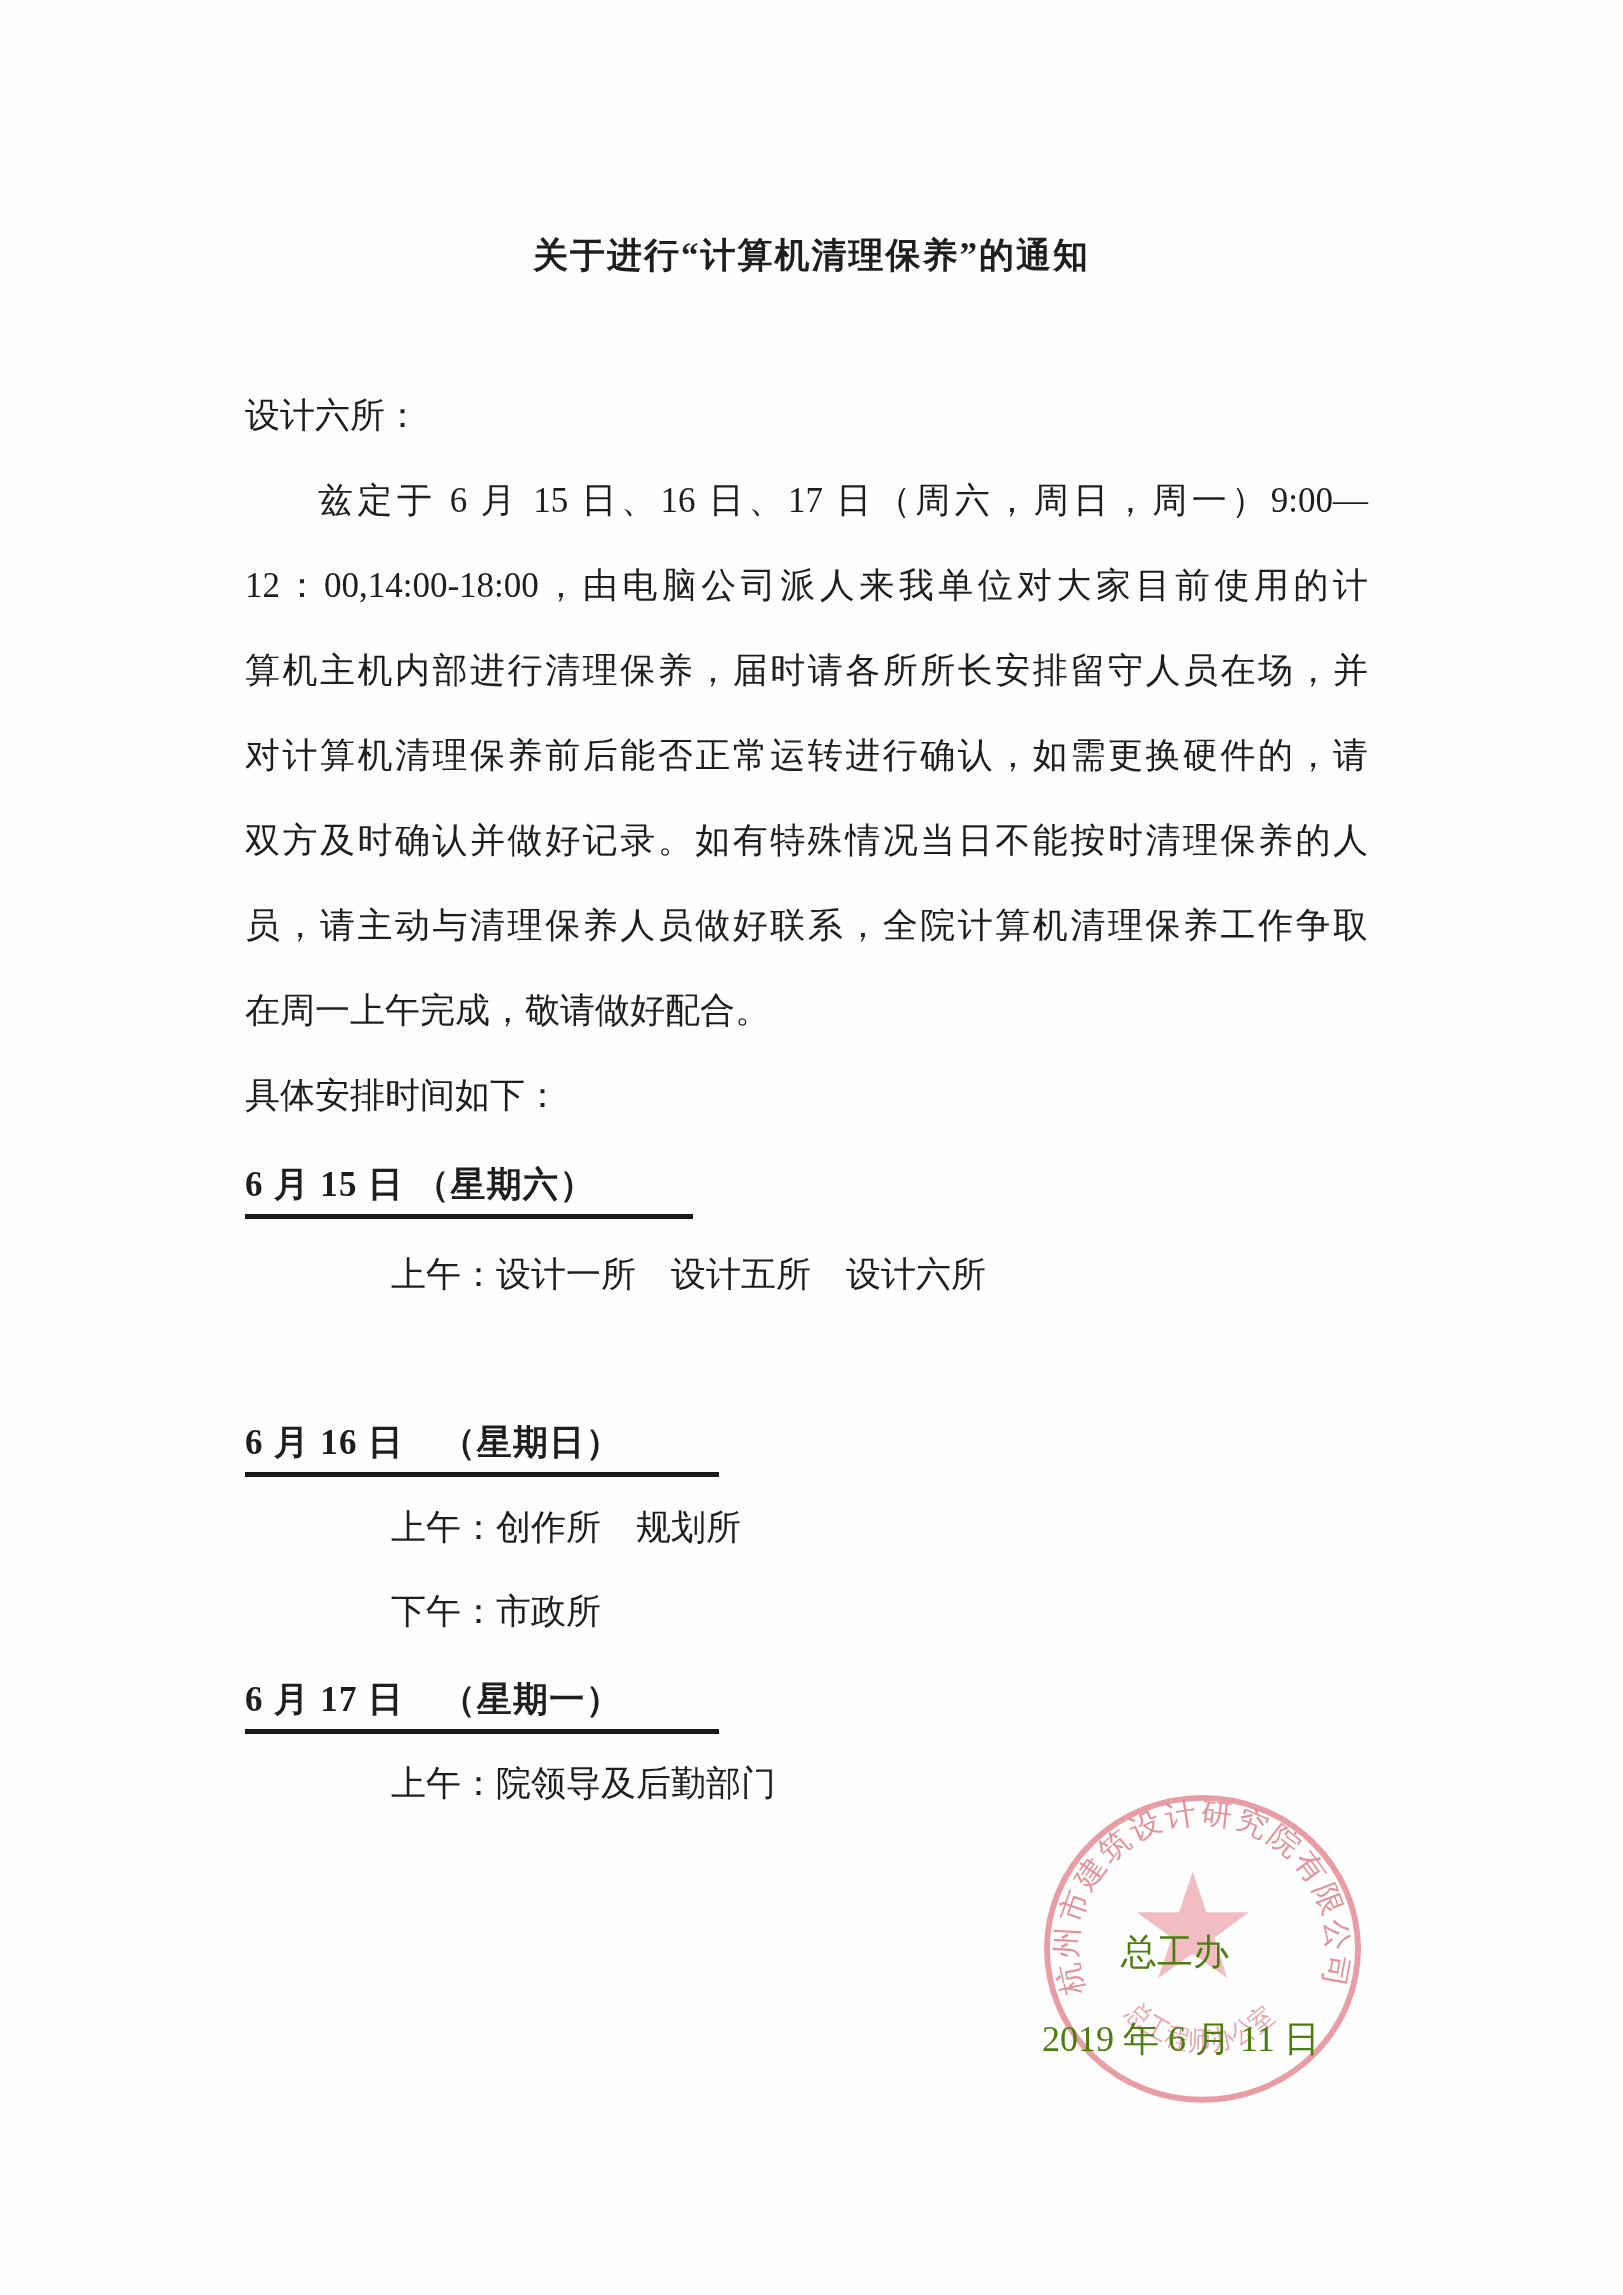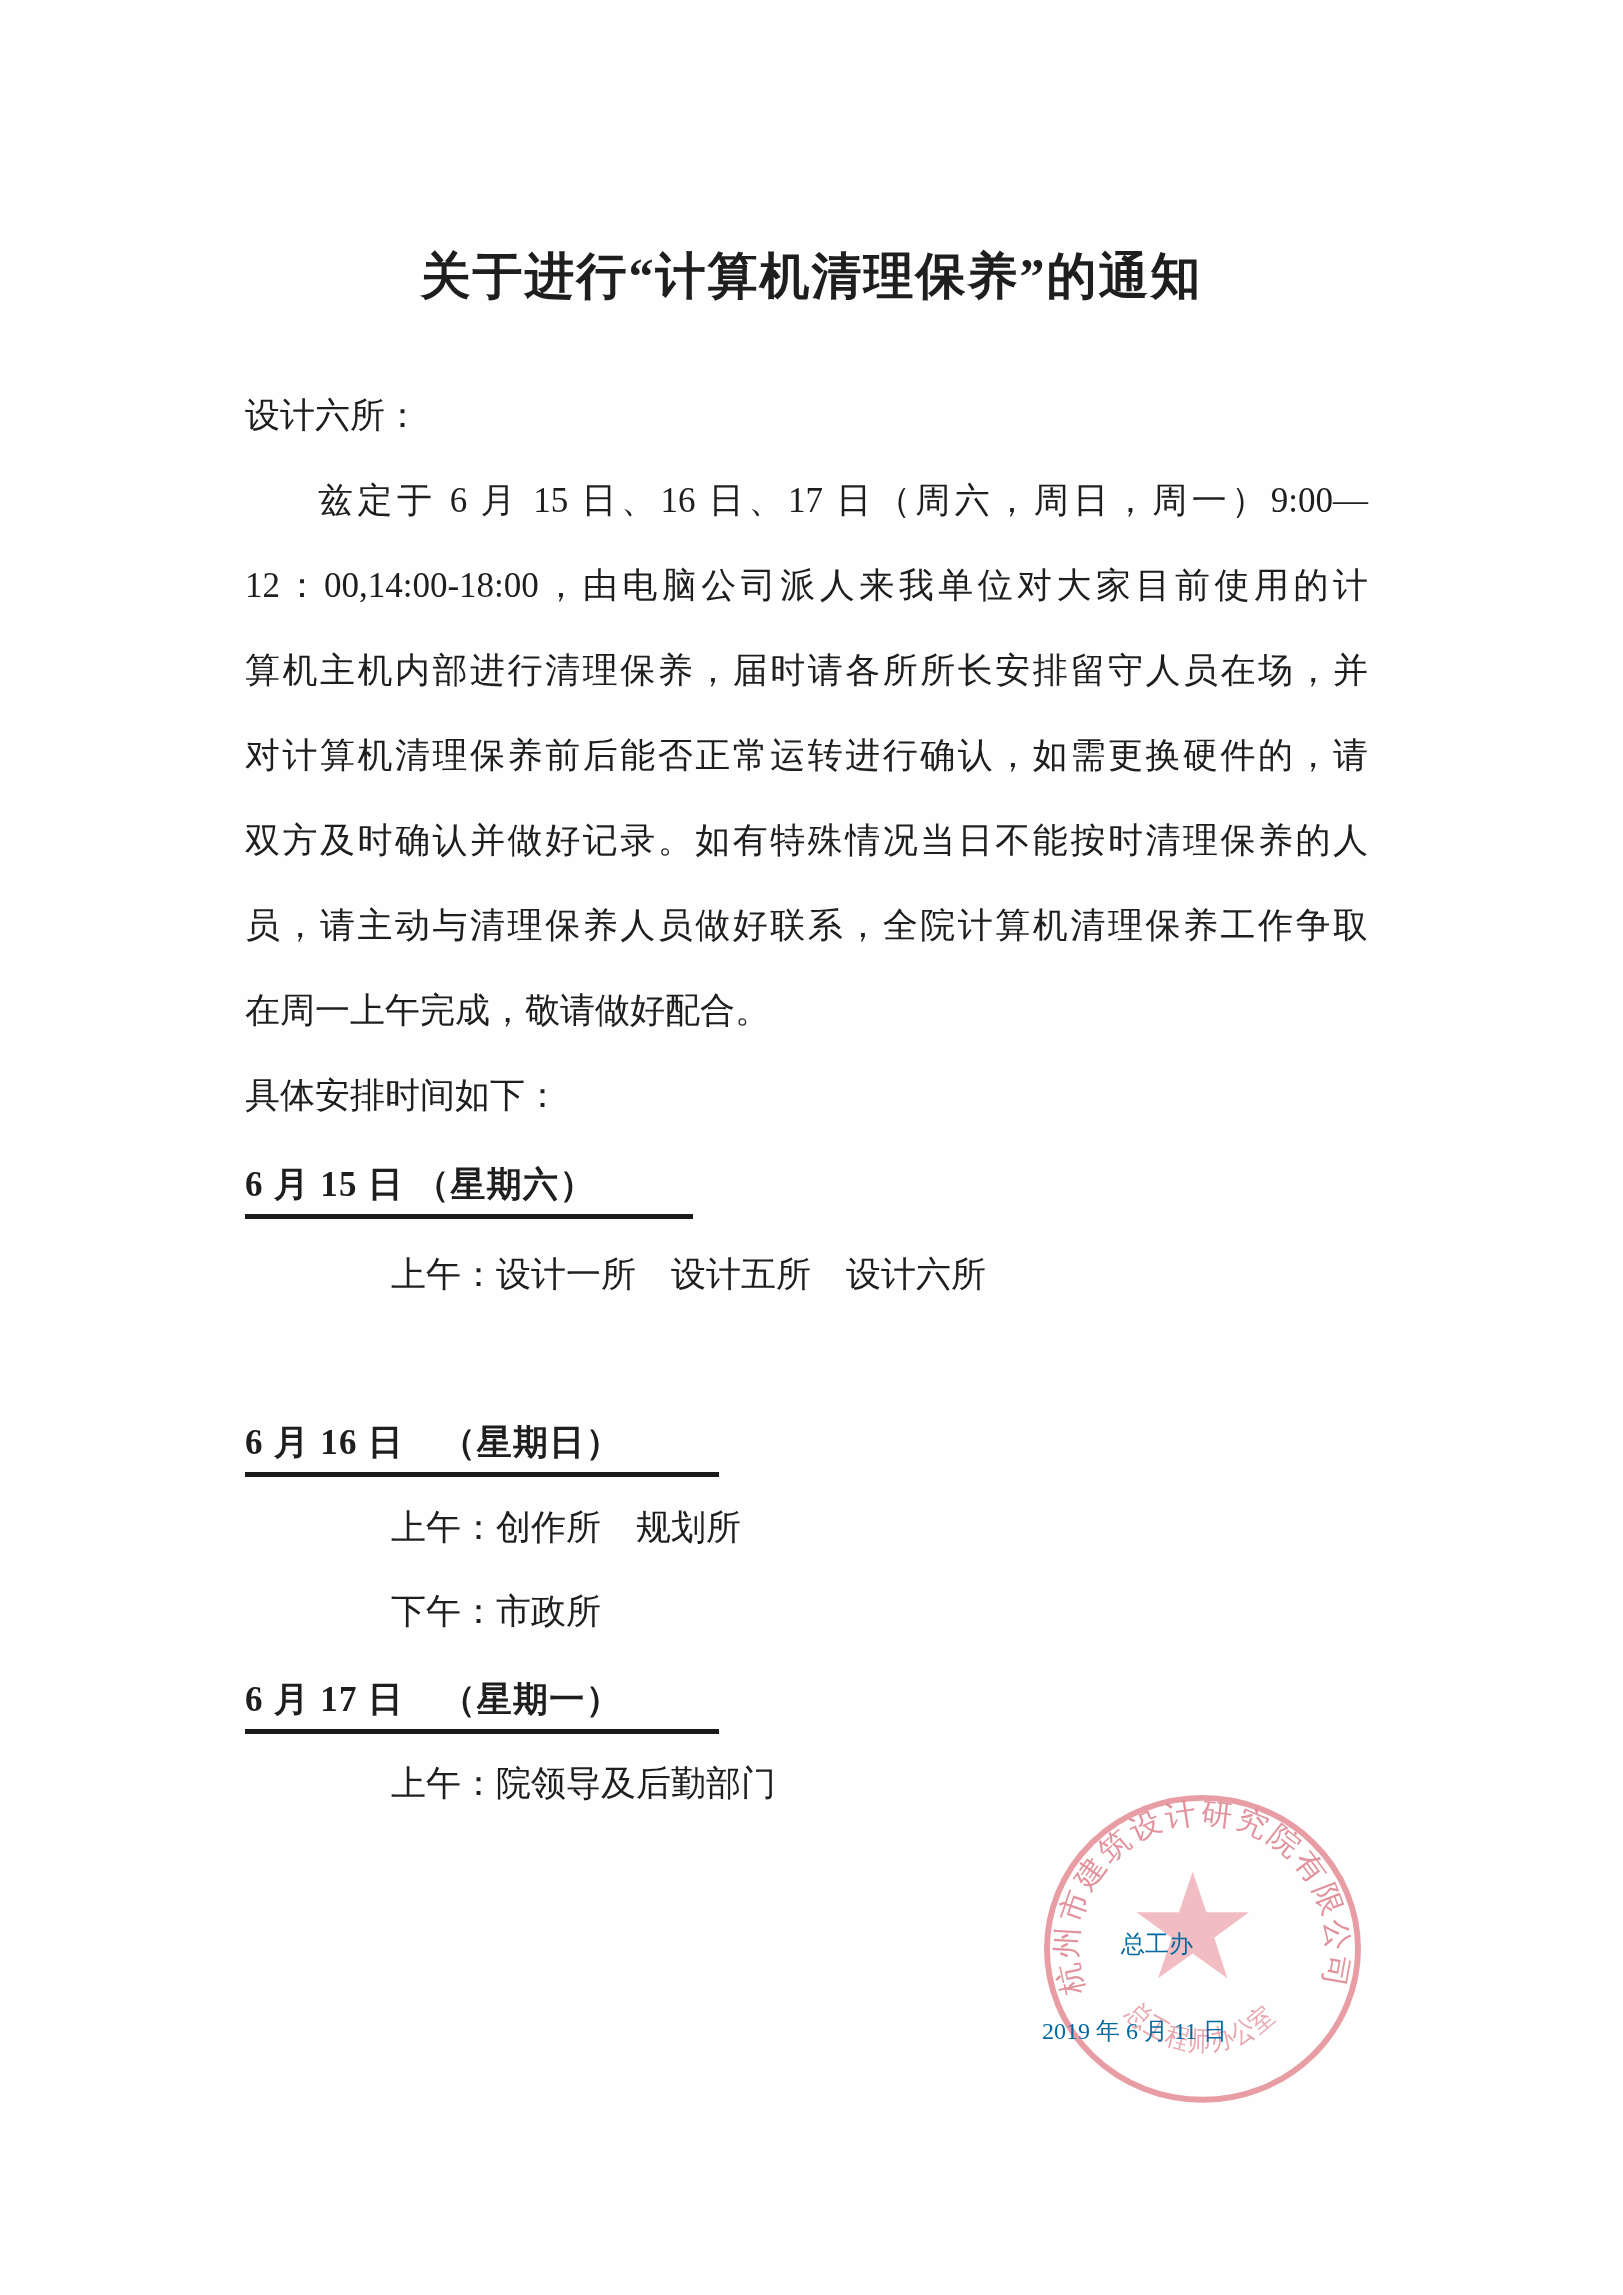--- a/index.html
+++ b/index.html
@@ -8,40 +8,40 @@
     width:1623px; height:2295px;
     margin:0 auto;
     background:#fefefe;
     font-family:"Liberation Serif","DejaVu Serif",serif;
     color:#1e1e1e;
     overflow:hidden;
   }
   .title {
     position:absolute; top:209px; left:0; width:100%;
     text-align:center;
-    font-size:50px; font-weight:bold; letter-spacing:2px;
+    font-size:35px; font-weight:bold; letter-spacing:2px;
   }
   .line {
     position:absolute; left:245px; width:1123px;
     font-size:35px; line-height:1.3;
     z-index:2;
   }
   .j { text-align:justify; text-align-last:justify; }
   .indent { text-indent:73px; }
   .sub { left:391px; width:auto; }
   .sched-head {
     display:inline-block;
     font-weight:bold;
     border-bottom:5.2px solid #1b1b1b;
     padding-bottom:6px;
     padding-right:97px;
     letter-spacing:1.3px;
   }
   .sig {
-    position:absolute; font-size:24px; z-index:3; color:#0369a1;
+    position:absolute; font-size:36px; z-index:3; color:#4d7c0f;
   }
   .stamp {
     position:absolute; left:1039px; top:1792px;
     width:327px; height:315px;
     z-index:1;
   }
 </style>
 </head>
 <body>
 

